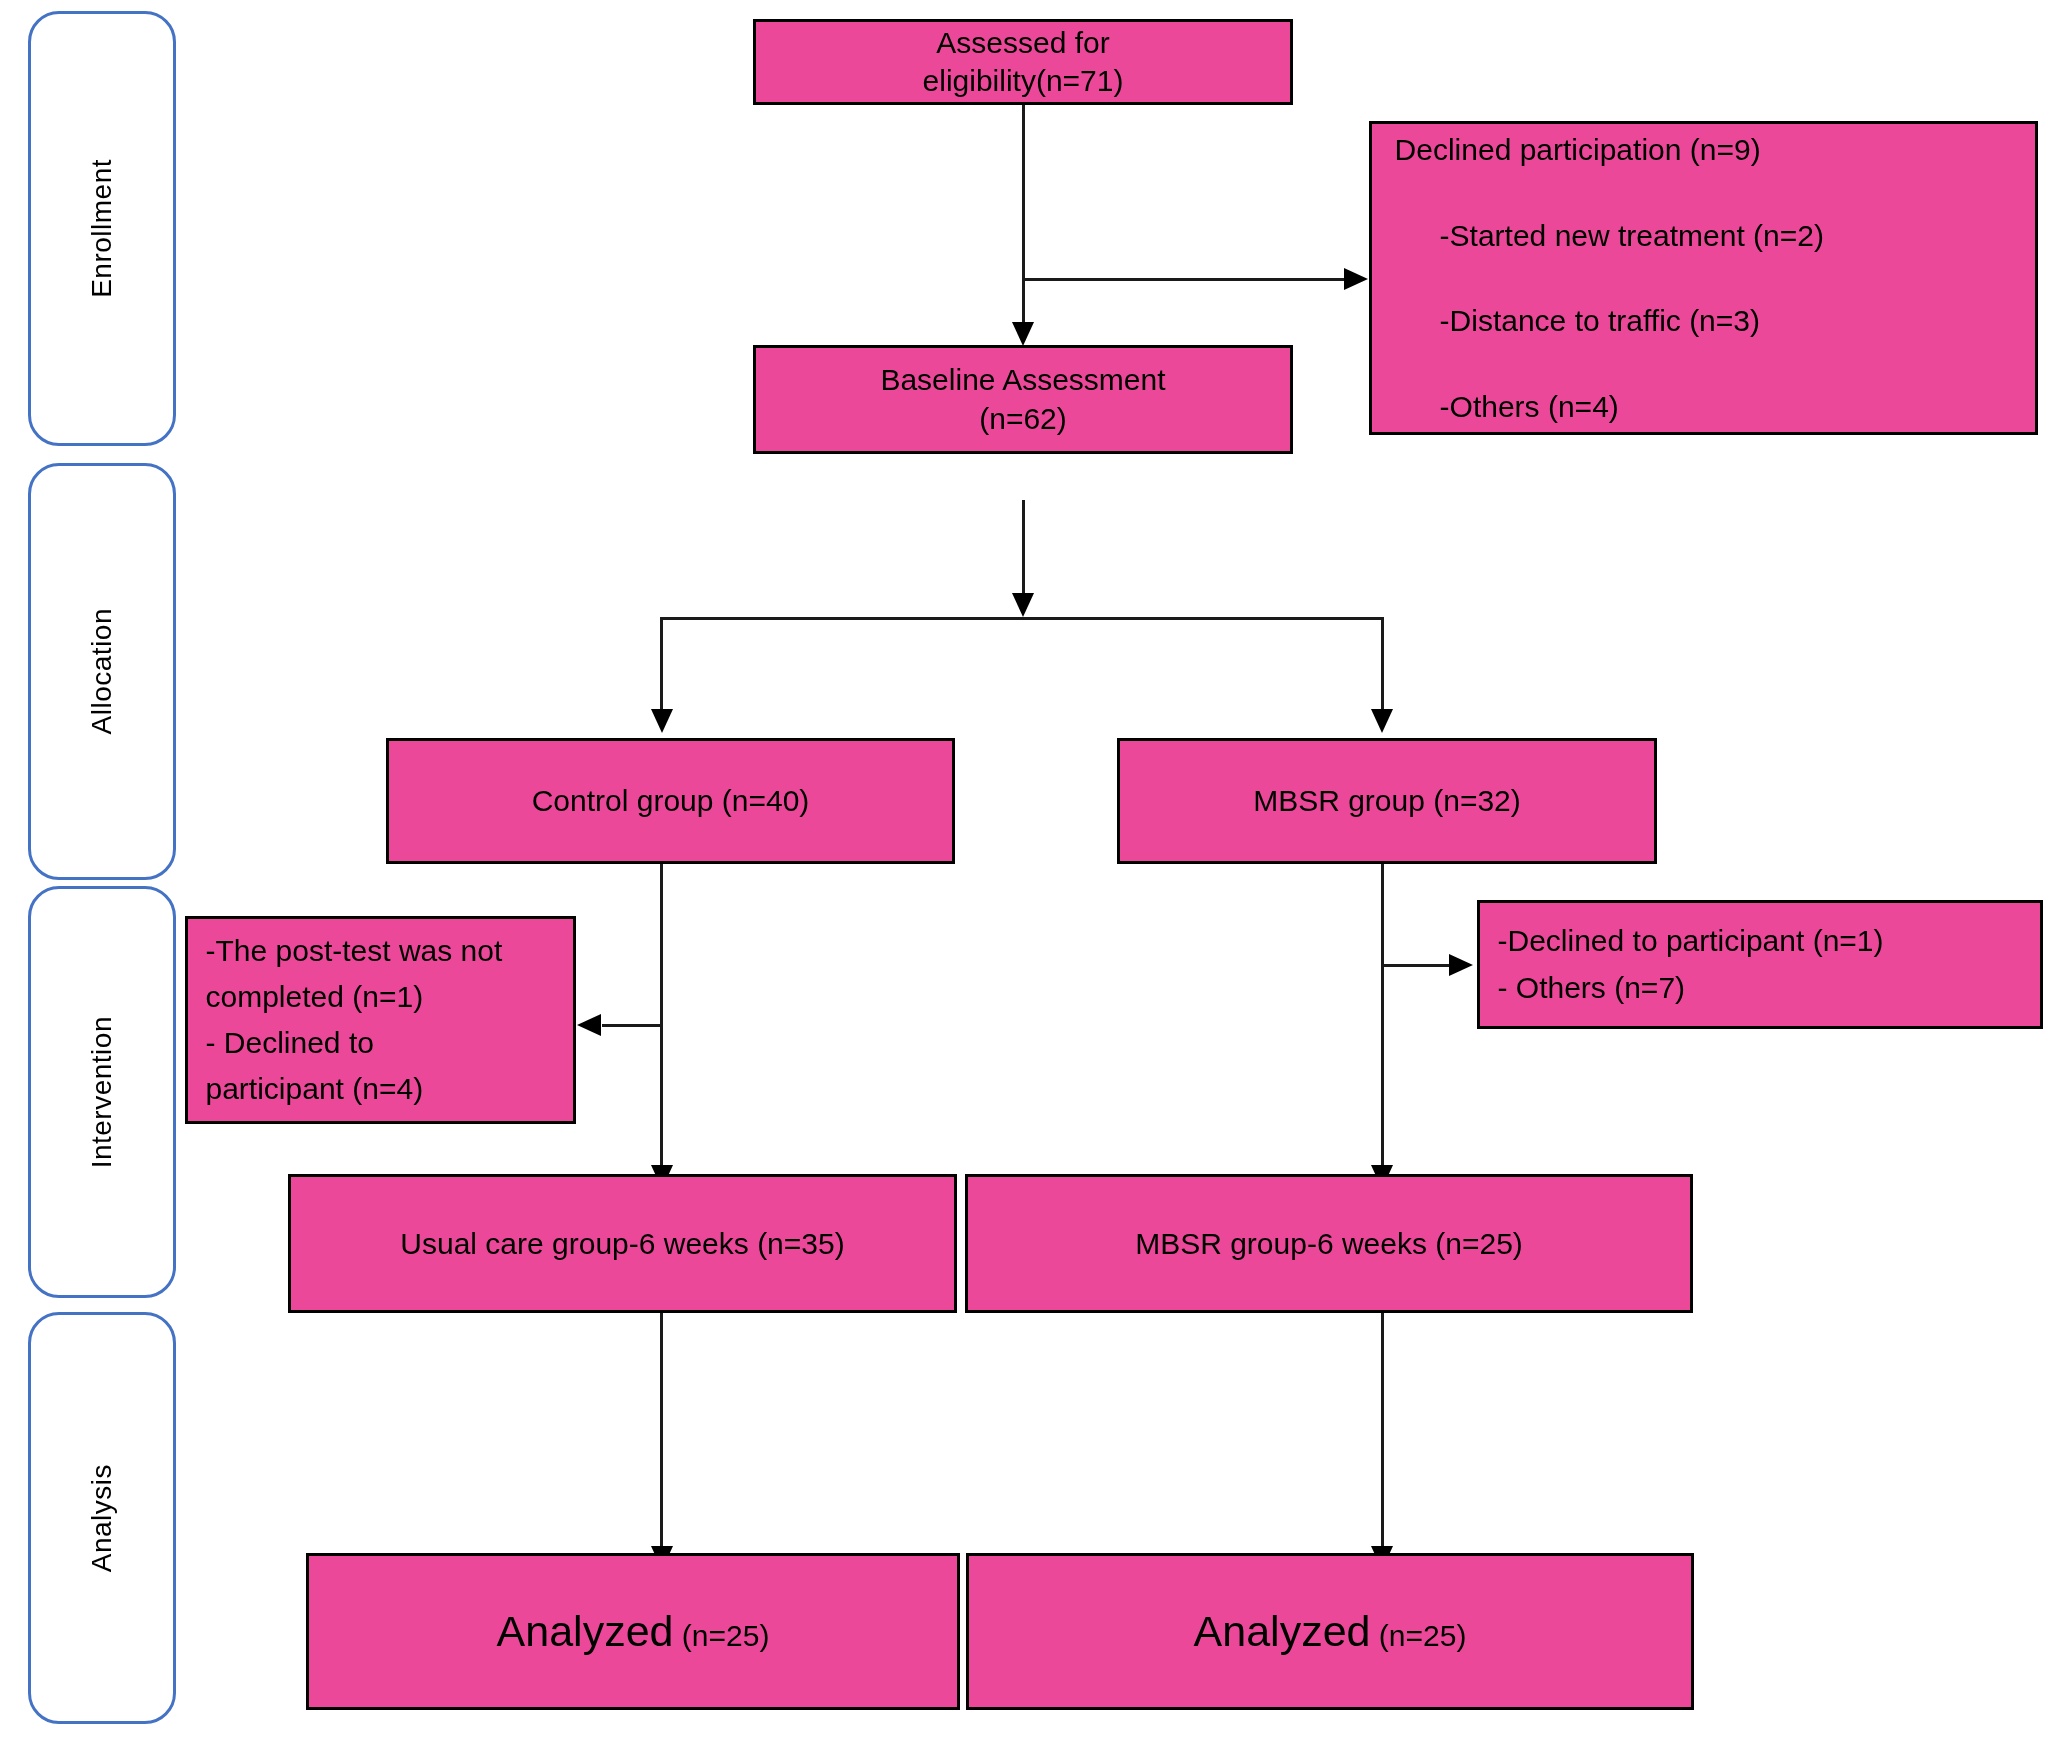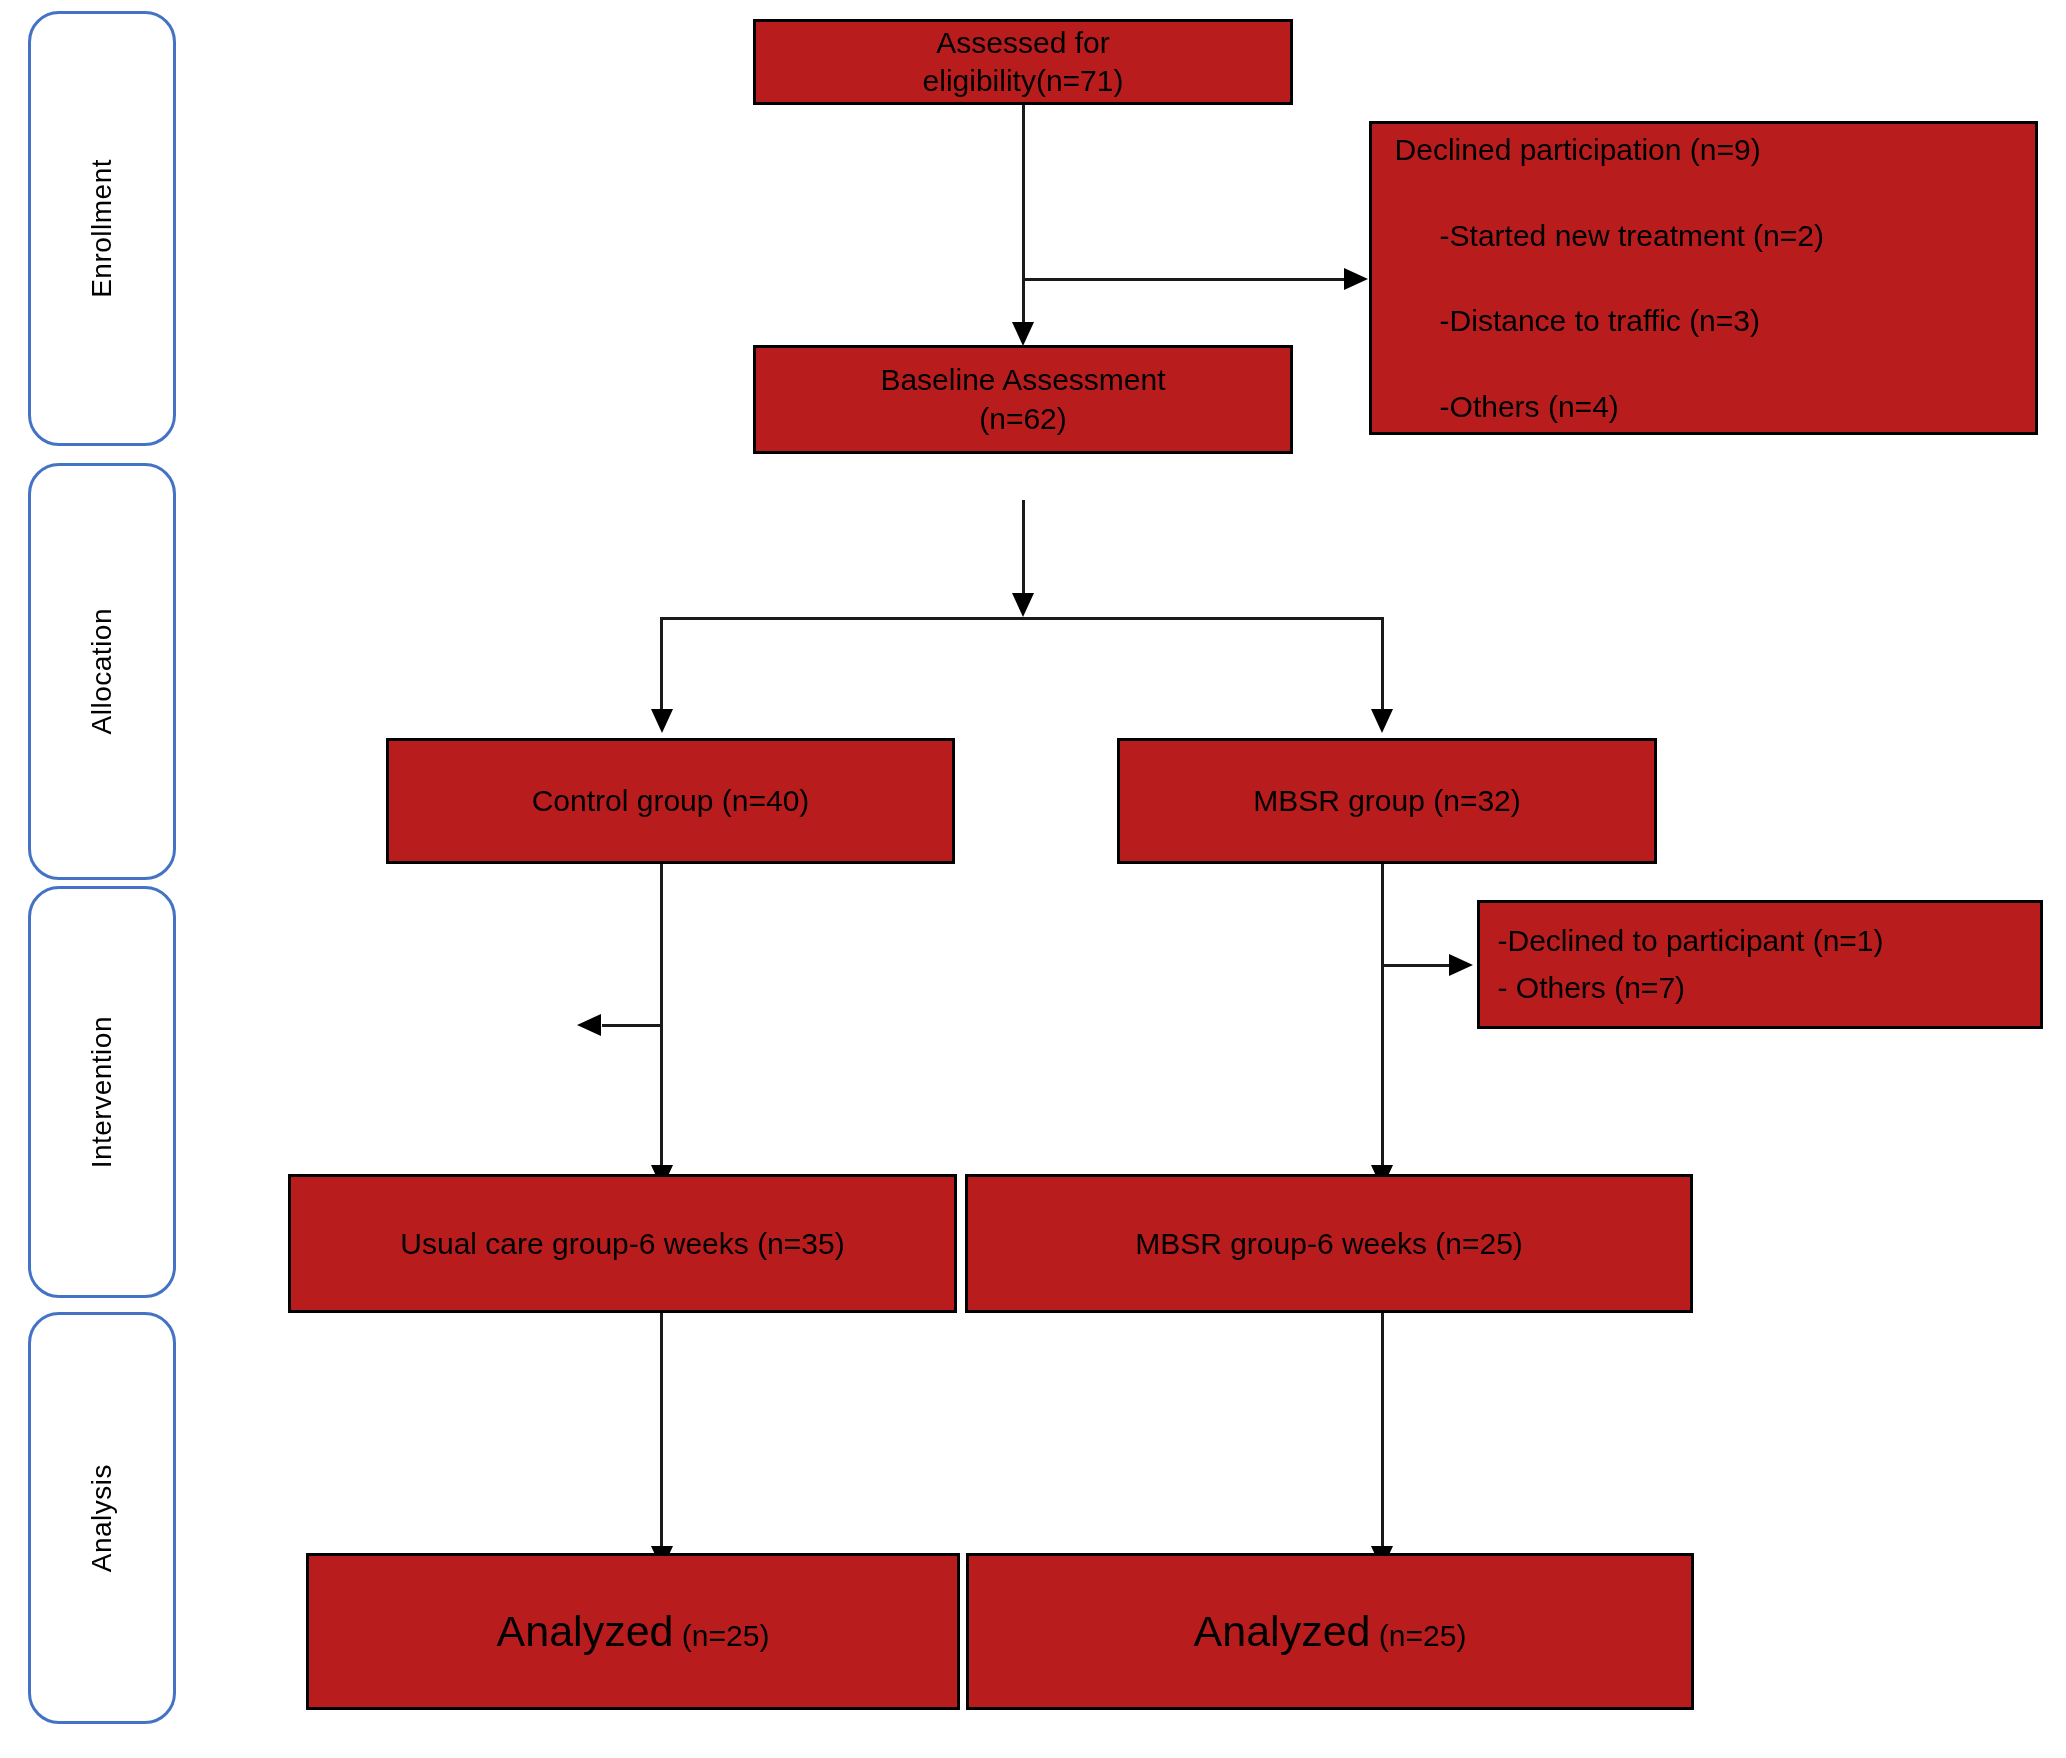--- a/index.html
+++ b/index.html
@@ -37,21 +37,21 @@
     letter-spacing: 0.5px;
     white-space: nowrap;
     font-family: "Liberation Sans", sans-serif;
   }
 
   
   .flow-box {
     position: absolute;
     box-sizing: border-box;
     border: 3.1px solid #000000;
-    background: #b91c1c;
+    background: #ec4899;
     display: flex;
     flex-direction: column;
     justify-content: center;
   }
   .flow-box.center {
     align-items: center;
     text-align: center;
   }
   .flow-box.leftalign {
     align-items: flex-start;
@@ -172,20 +172,29 @@
   <div class="arrow-down" style="left:1371px; top:709px;"></div>
 
   <div class="flow-box center" style="left:386px; top:738px; width:569px; height:126px; padding:10.3px;">
     <div class="box-line">Control group (n=40)</div>
   </div>
 
   <div class="flow-box center" style="left:1117px; top:738px; width:540px; height:126px; padding:21px;">
     <div class="box-line">MBSR group (n=32)</div>
   </div>
 
+  <div class="flow-box leftalign" style="left:185px; top:916px; width:391px; height:208px; padding:13.4px 17.5px;">
+    <div class="box-line">-The post-test was not</div>
+    <div class="gap-sm"></div>
+    <div class="box-line">completed (n=1)</div>
+    <div class="gap-sm"></div>
+    <div class="box-line">- Declined to</div>
+    <div class="gap-sm"></div>
+    <div class="box-line">participant (n=4)</div>
+  </div>
 
   <div class="flow-box leftalign" style="left:1477px; top:900px; width:566px; height:129px; padding:13.4px 17.5px;">
     <div class="box-line">-Declined to participant (n=1)</div>
     <div class="gap-sm"></div>
     <div class="box-line">- Others (n=7)</div>
   </div>
 
   <div class="vline" style="left:660px; top:864px; height:311px;"></div>
   <div class="arrow-down" style="left:651px; top:1165px;"></div>
 

